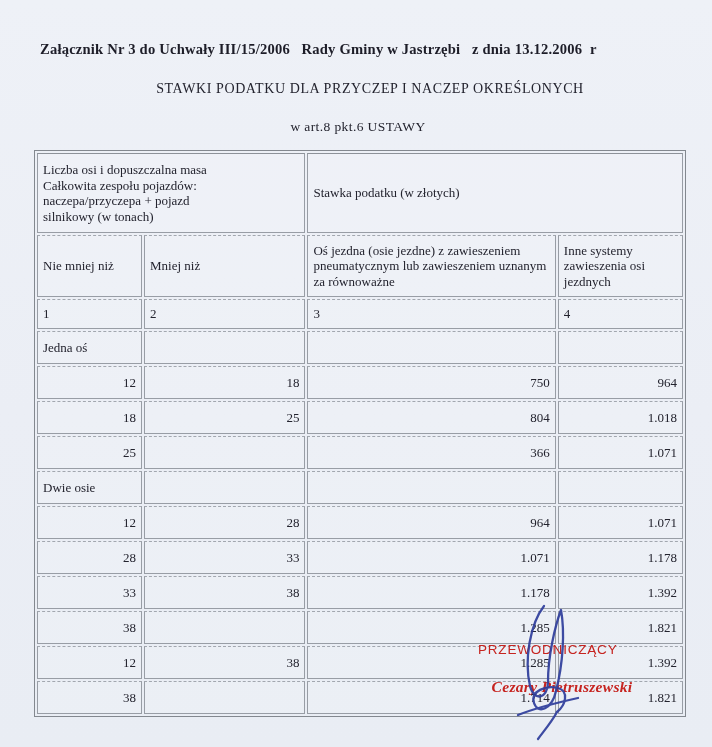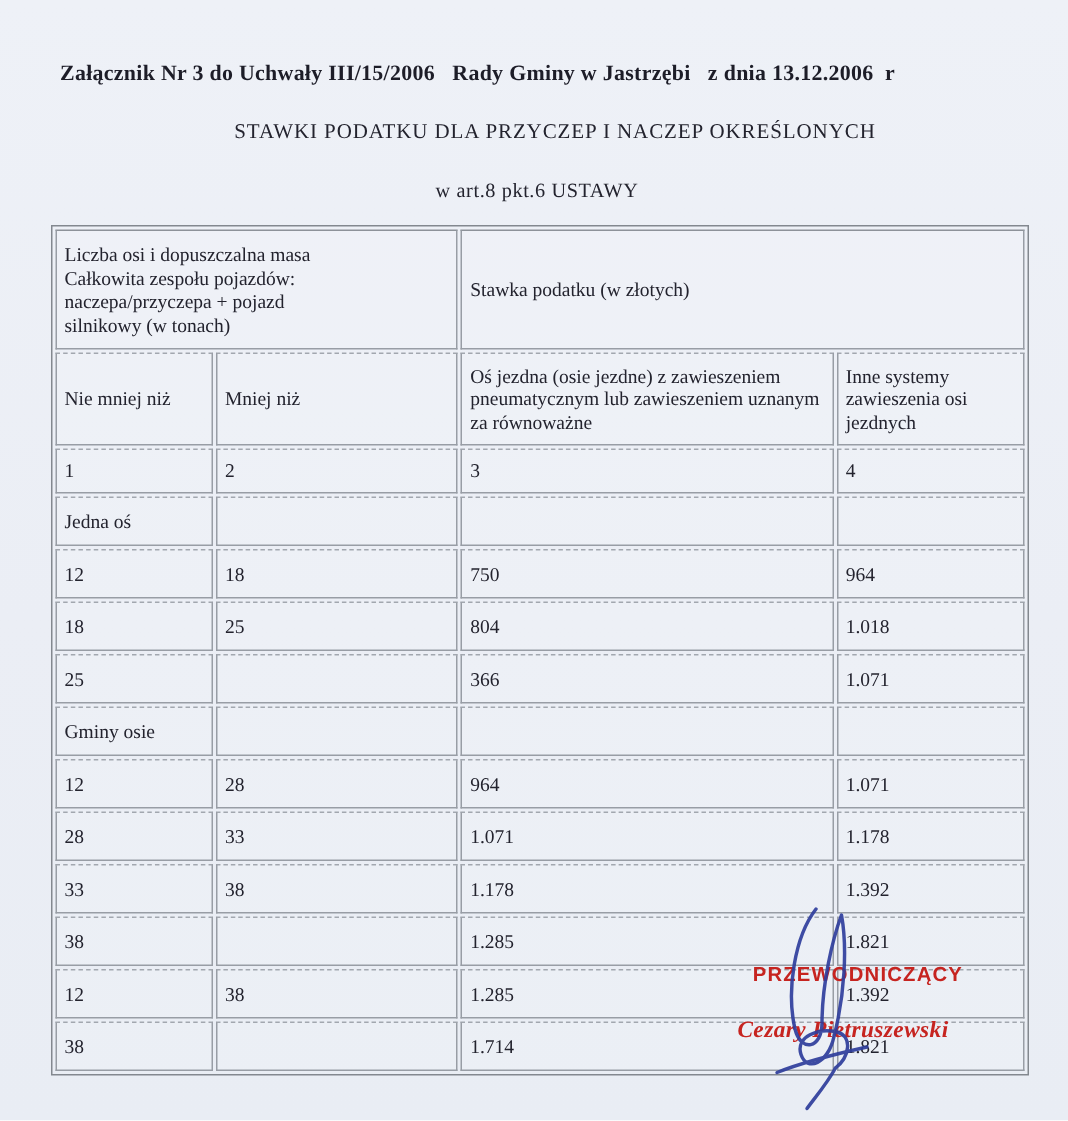--- a/index.html
+++ b/index.html
@@ -38,27 +38,27 @@
     padding:6px 5px;
     vertical-align:middle;
     background:rgba(255,255,255,0.12);
     overflow:hidden;
   }
   tr.h1 td{height:66px;vertical-align:middle;border-top:1px solid #8d9299;}
   td.pre{white-space:pre-line;vertical-align:top;padding-top:3px;}
   tr.h2 td{height:48px;}
   tr.nums td{height:16px;}
   tr.sec td{height:19px;}
-  tr.data td{height:19px;}
+  tr.data td{height:19px;text-align:right;}
   .sig-block{position:absolute;left:478px;top:598px;width:180px;height:150px;}
   .stamp{
     position:absolute;left:0;top:44px;width:164px;
-    text-align:right;color:#c62420;
+    text-align:left;color:#c62420;
     font-family:"Liberation Sans","DejaVu Sans",sans-serif;
-    font-weight:bold;
+    font-weight:normal;
   }
   .stamp-l1{font-size:13.5px;letter-spacing:.8px;}
   .stamp-l2{font-size:13px;letter-spacing:1.5px;margin-top:-1px;}
   .stamp-name{
     position:absolute;left:2px;top:80px;width:164px;text-align:center;
     color:#c62420;font-family:"Liberation Serif","DejaVu Serif",serif;
     font-style:italic;font-weight:bold;font-size:15.5px;letter-spacing:.3px;
   }
   .sig-svg{position:absolute;left:0;top:0;pointer-events:none;}
 </style>
@@ -120,21 +120,21 @@
           <td>804</td>
           <td>1.018</td>
         </tr>
         <tr class="data">
           <td>25</td>
           <td></td>
           <td>366</td>
           <td>1.071</td>
         </tr>
         <tr class="sec">
-          <td>Gminy osie</td>
+          <td>Dwie osie</td>
           <td></td>
           <td></td>
           <td></td>
         </tr>
         <tr class="data">
           <td>12</td>
           <td>28</td>
           <td>964</td>
           <td>1.071</td>
         </tr>

